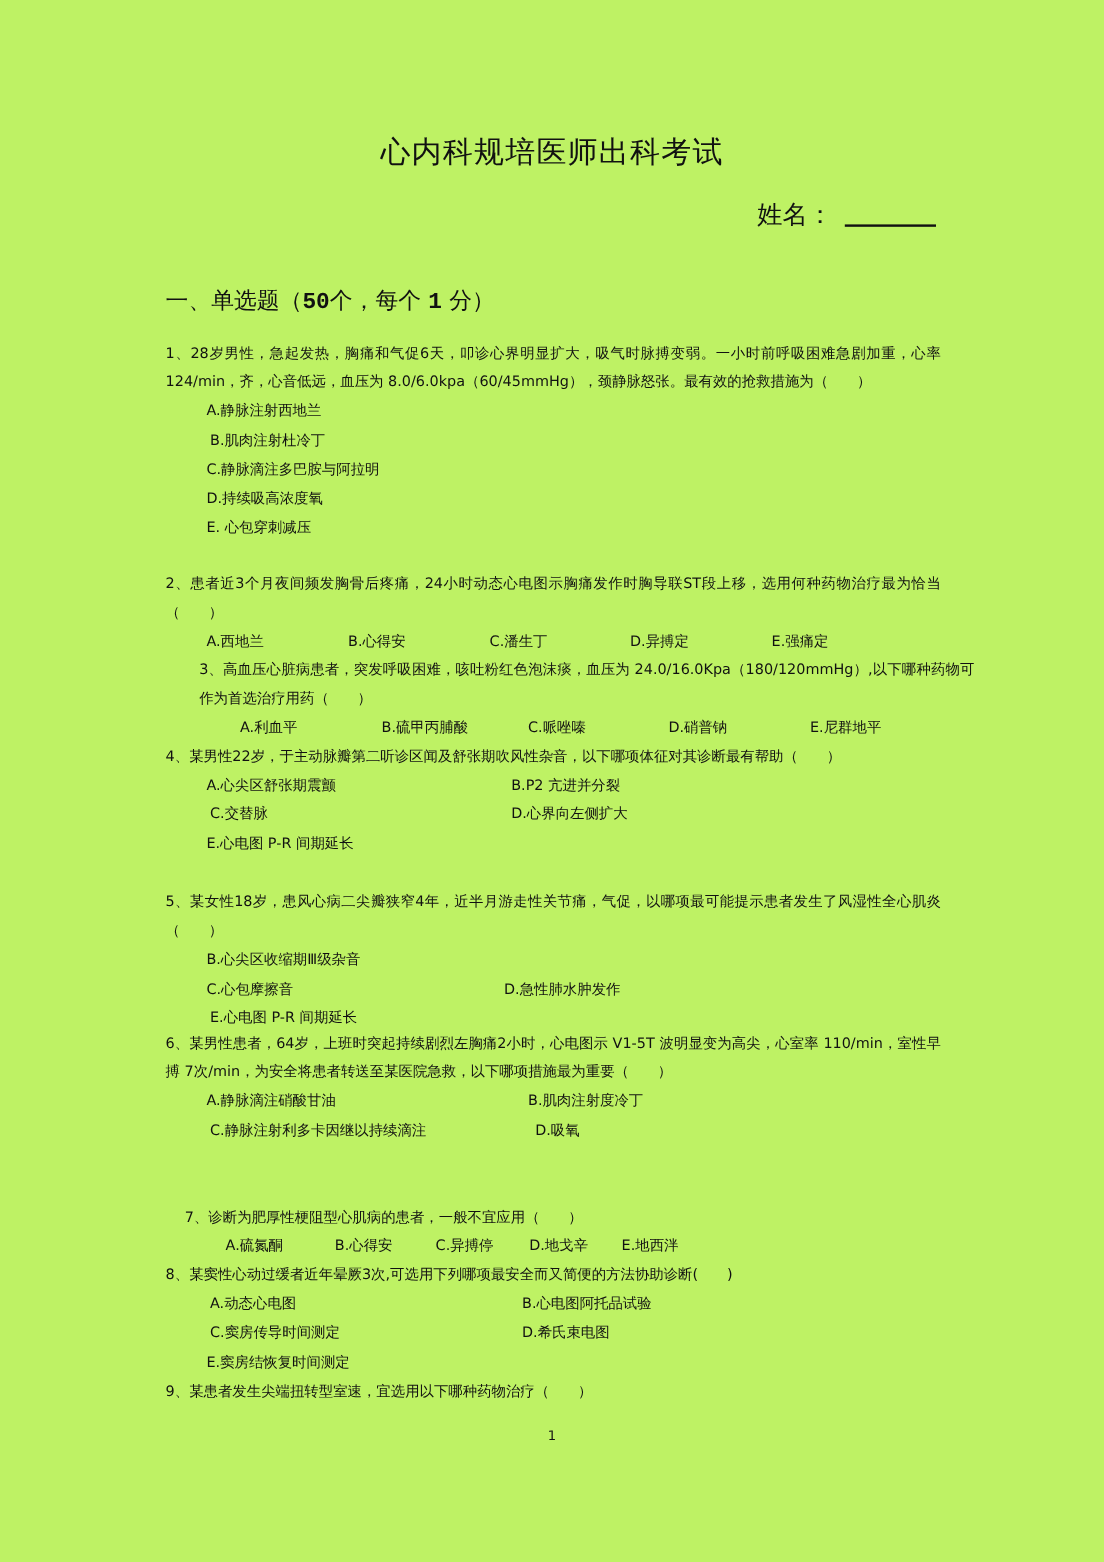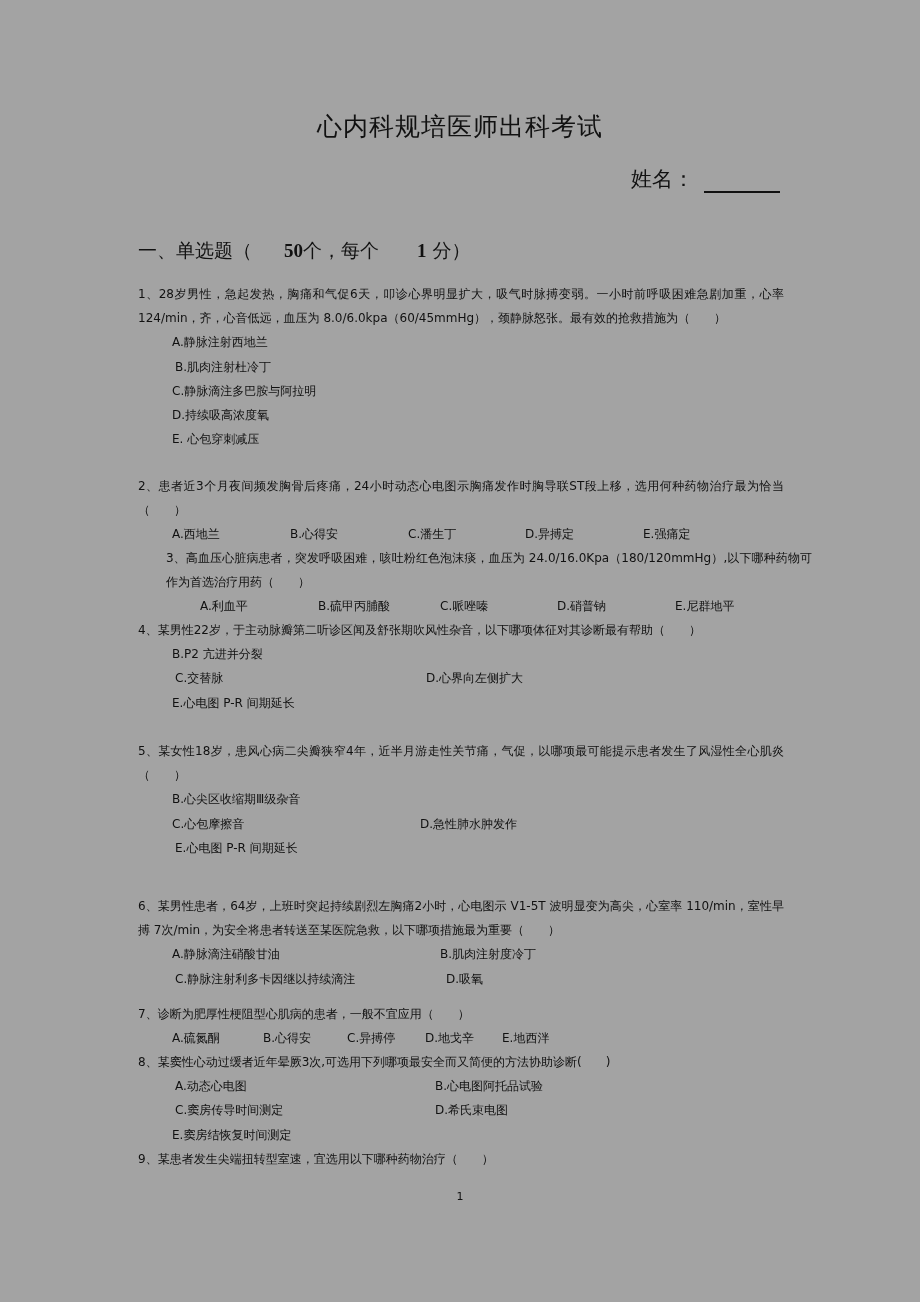--- a/index.html
+++ b/index.html
@@ -1,26 +1,26 @@
 <!DOCTYPE html>
 <html><head>
 <meta charset="utf-8">
 <style>
   html, body { margin: 0; padding: 0; background: #ffffff; }
   body { width: 920px; height: 1302px; position: relative; overflow: hidden;
          font-family: "DejaVu Sans", "Liberation Sans", sans-serif; color: #111; }
-  .page { position: absolute; left: 0; top: 0; width: 920px; height: 1302px; background: #a3a3a3; }
+  .page { position: absolute; left: 0; top: 0; width: 920px; height: 1302px; background: #bef264; }
   .title { position: absolute; left: 0; width: 920px; top: 110px; text-align: center;
            font-family: "DejaVu Serif", "Liberation Serif", serif; font-size: 25px; letter-spacing: 1px; }
   .name-row { position: absolute; right: 140px; top: 165px; font-size: 21px;
-              font-family: "DejaVu Serif", "Liberation Serif", serif; display: flex; align-items: flex-end; }
+              font-family: "DejaVu Serif", "Liberation Serif", serif; display: flex; align-items: flex-start; }
   .name-line { display: inline-block; width: 76px; border-bottom: 2px solid #111; height: 22px; margin-left: 10px; }
   .section { position: absolute; left: 138px; top: 238px; font-size: 19px;
              font-family: "DejaVu Serif", "Liberation Serif", serif; }
-  .section b { font-family: Liberation Serif, serif; font-weight: bold; margin-left: 32px; }
+  .section b { font-family: Liberation Mono, monospace; font-weight: bold; }
   .q { position: absolute; left: 138px; width: 646px; font-size: 12px; line-height: 24.2px; }
   .qtext { text-align: justify; }
   .opt-row { display: flex; padding-left: 34px; }
   .opt { white-space: nowrap; }
   .page-num { position: absolute; top: 1190px; left: 0; width: 920px; text-align: center; font-size: 11px; }
 </style>
 </head>
 <body>
 
 <div class="page">
@@ -73,20 +73,21 @@
       <span class="opt" style="width:122px">B.硫甲丙脯酸</span>
       <span class="opt" style="width:117px">C.哌唑嗪</span>
       <span class="opt" style="width:118px">D.硝普钠</span>
       <span class="opt">E.尼群地平</span>
     </div>
   </div>
 
   <div class="q" style="top:618px;">
     <div class="qtext">4、某男性22岁，于主动脉瓣第二听诊区闻及舒张期吹风性杂音，以下哪项体征对其诊断最有帮助（　　）</div>
     <div class="opt-row">
+      <span class="opt" style="width:254px">A.心尖区舒张期震颤</span>
       <span class="opt">B.P2 亢进并分裂</span>
     </div>
     <div class="opt-row" style="padding-left:37px">
       <span class="opt" style="width:251px">C.交替脉</span>
       <span class="opt">D.心界向左侧扩大</span>
     </div>
     <div class="opt-row">
       <span class="opt">E.心电图 P-R 间期延长</span>
     </div>
   </div>
@@ -98,33 +99,33 @@
     </div>
     <div class="opt-row">
       <span class="opt" style="width:248px">C.心包摩擦音</span>
       <span class="opt">D.急性肺水肿发作</span>
     </div>
     <div class="opt-row" style="padding-left:37px">
       <span class="opt">E.心电图 P-R 间期延长</span>
     </div>
   </div>
 
-  <div class="q" style="top:857px;margin-top:37px;">
+  <div class="q" style="top:857px;">
     <div class="qtext">6、某男性患者，64岁，上班时突起持续剧烈左胸痛2小时，心电图示 V1-5T 波明显变为高尖，心室率 110/min，室性早搏 7次/min，为安全将患者转送至某医院急救，以下哪项措施最为重要（　　）</div>
     <div class="opt-row">
       <span class="opt" style="width:268px">A.静脉滴注硝酸甘油</span>
       <span class="opt">B.肌肉注射度冷丁</span>
     </div>
     <div class="opt-row" style="padding-left:37px">
       <span class="opt" style="width:271px">C.静脉注射利多卡因继以持续滴注</span>
       <span class="opt">D.吸氧</span>
     </div>
   </div>
 
-  <div class="q" style="top:1002px;">
+  <div class="q" style="top:1002px;margin-left:16px;">
     <div class="qtext">7、诊断为肥厚性梗阻型心肌病的患者，一般不宜应用（　　）</div>
     <div class="opt-row">
       <span class="opt" style="width:91px">A.硫氮酮</span>
       <span class="opt" style="width:84px">B.心得安</span>
       <span class="opt" style="width:78px">C.异搏停</span>
       <span class="opt" style="width:77px">D.地戈辛</span>
       <span class="opt">E.地西泮</span>
     </div>
   </div>
 

